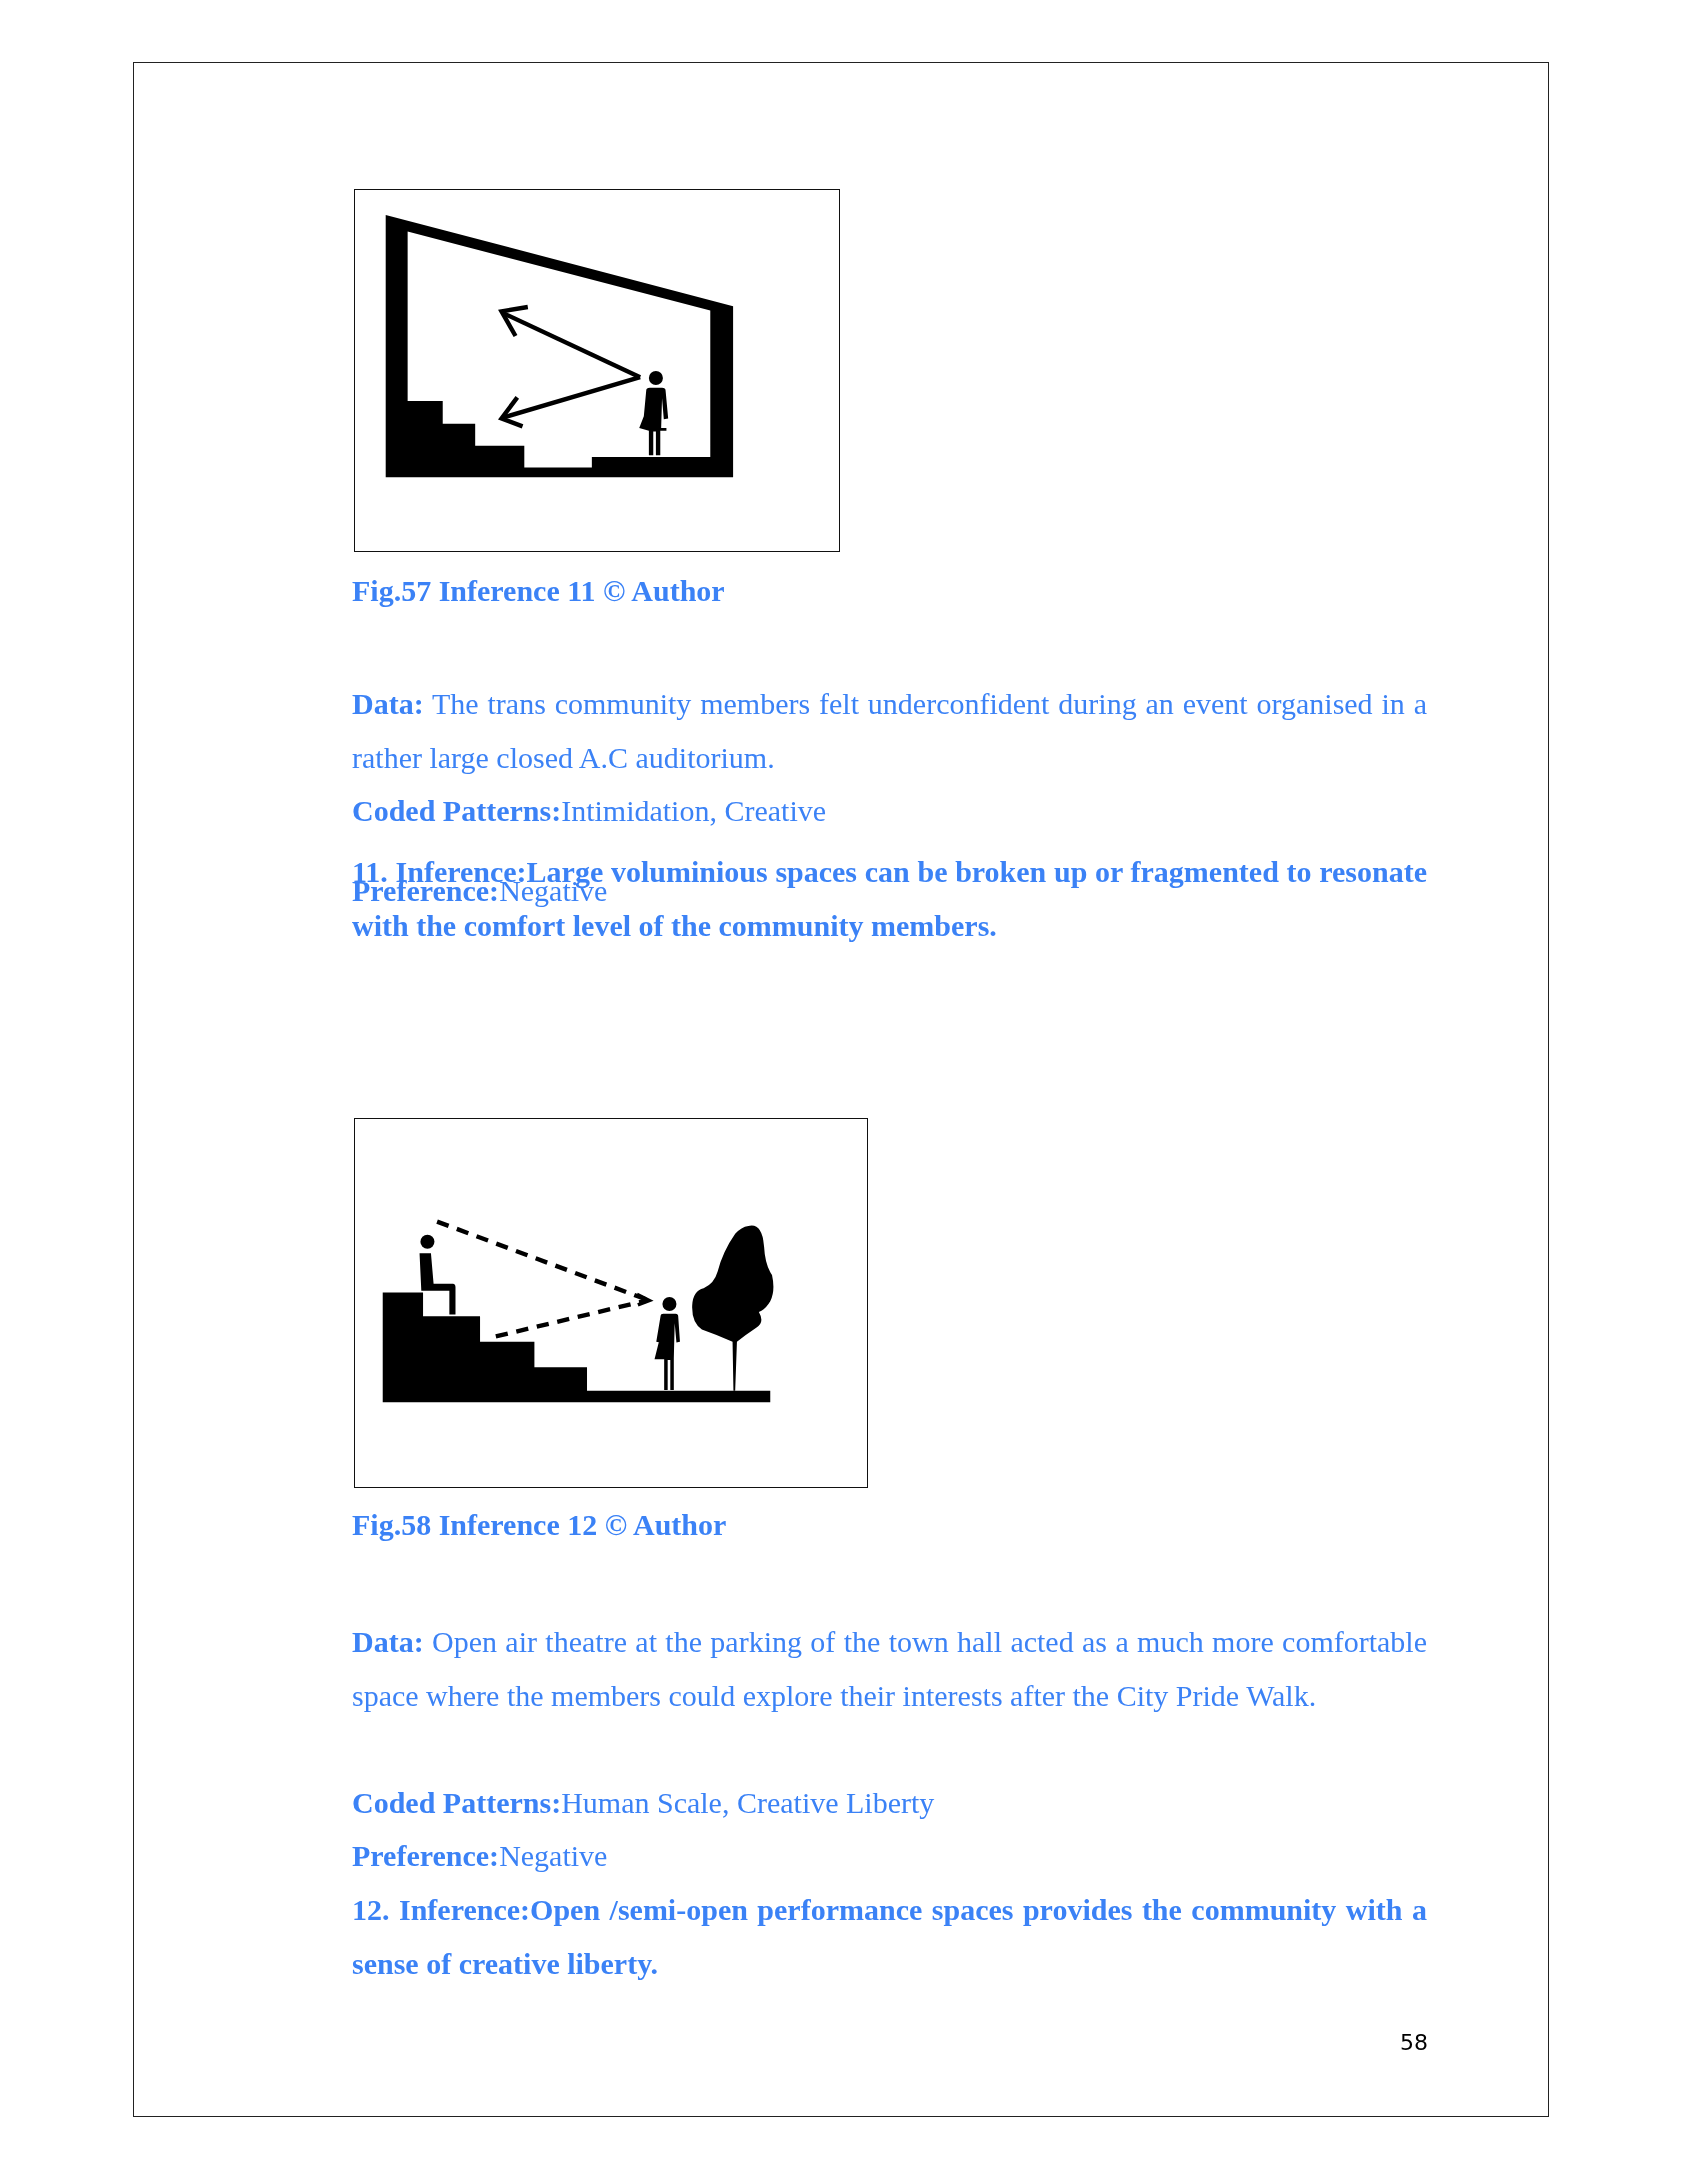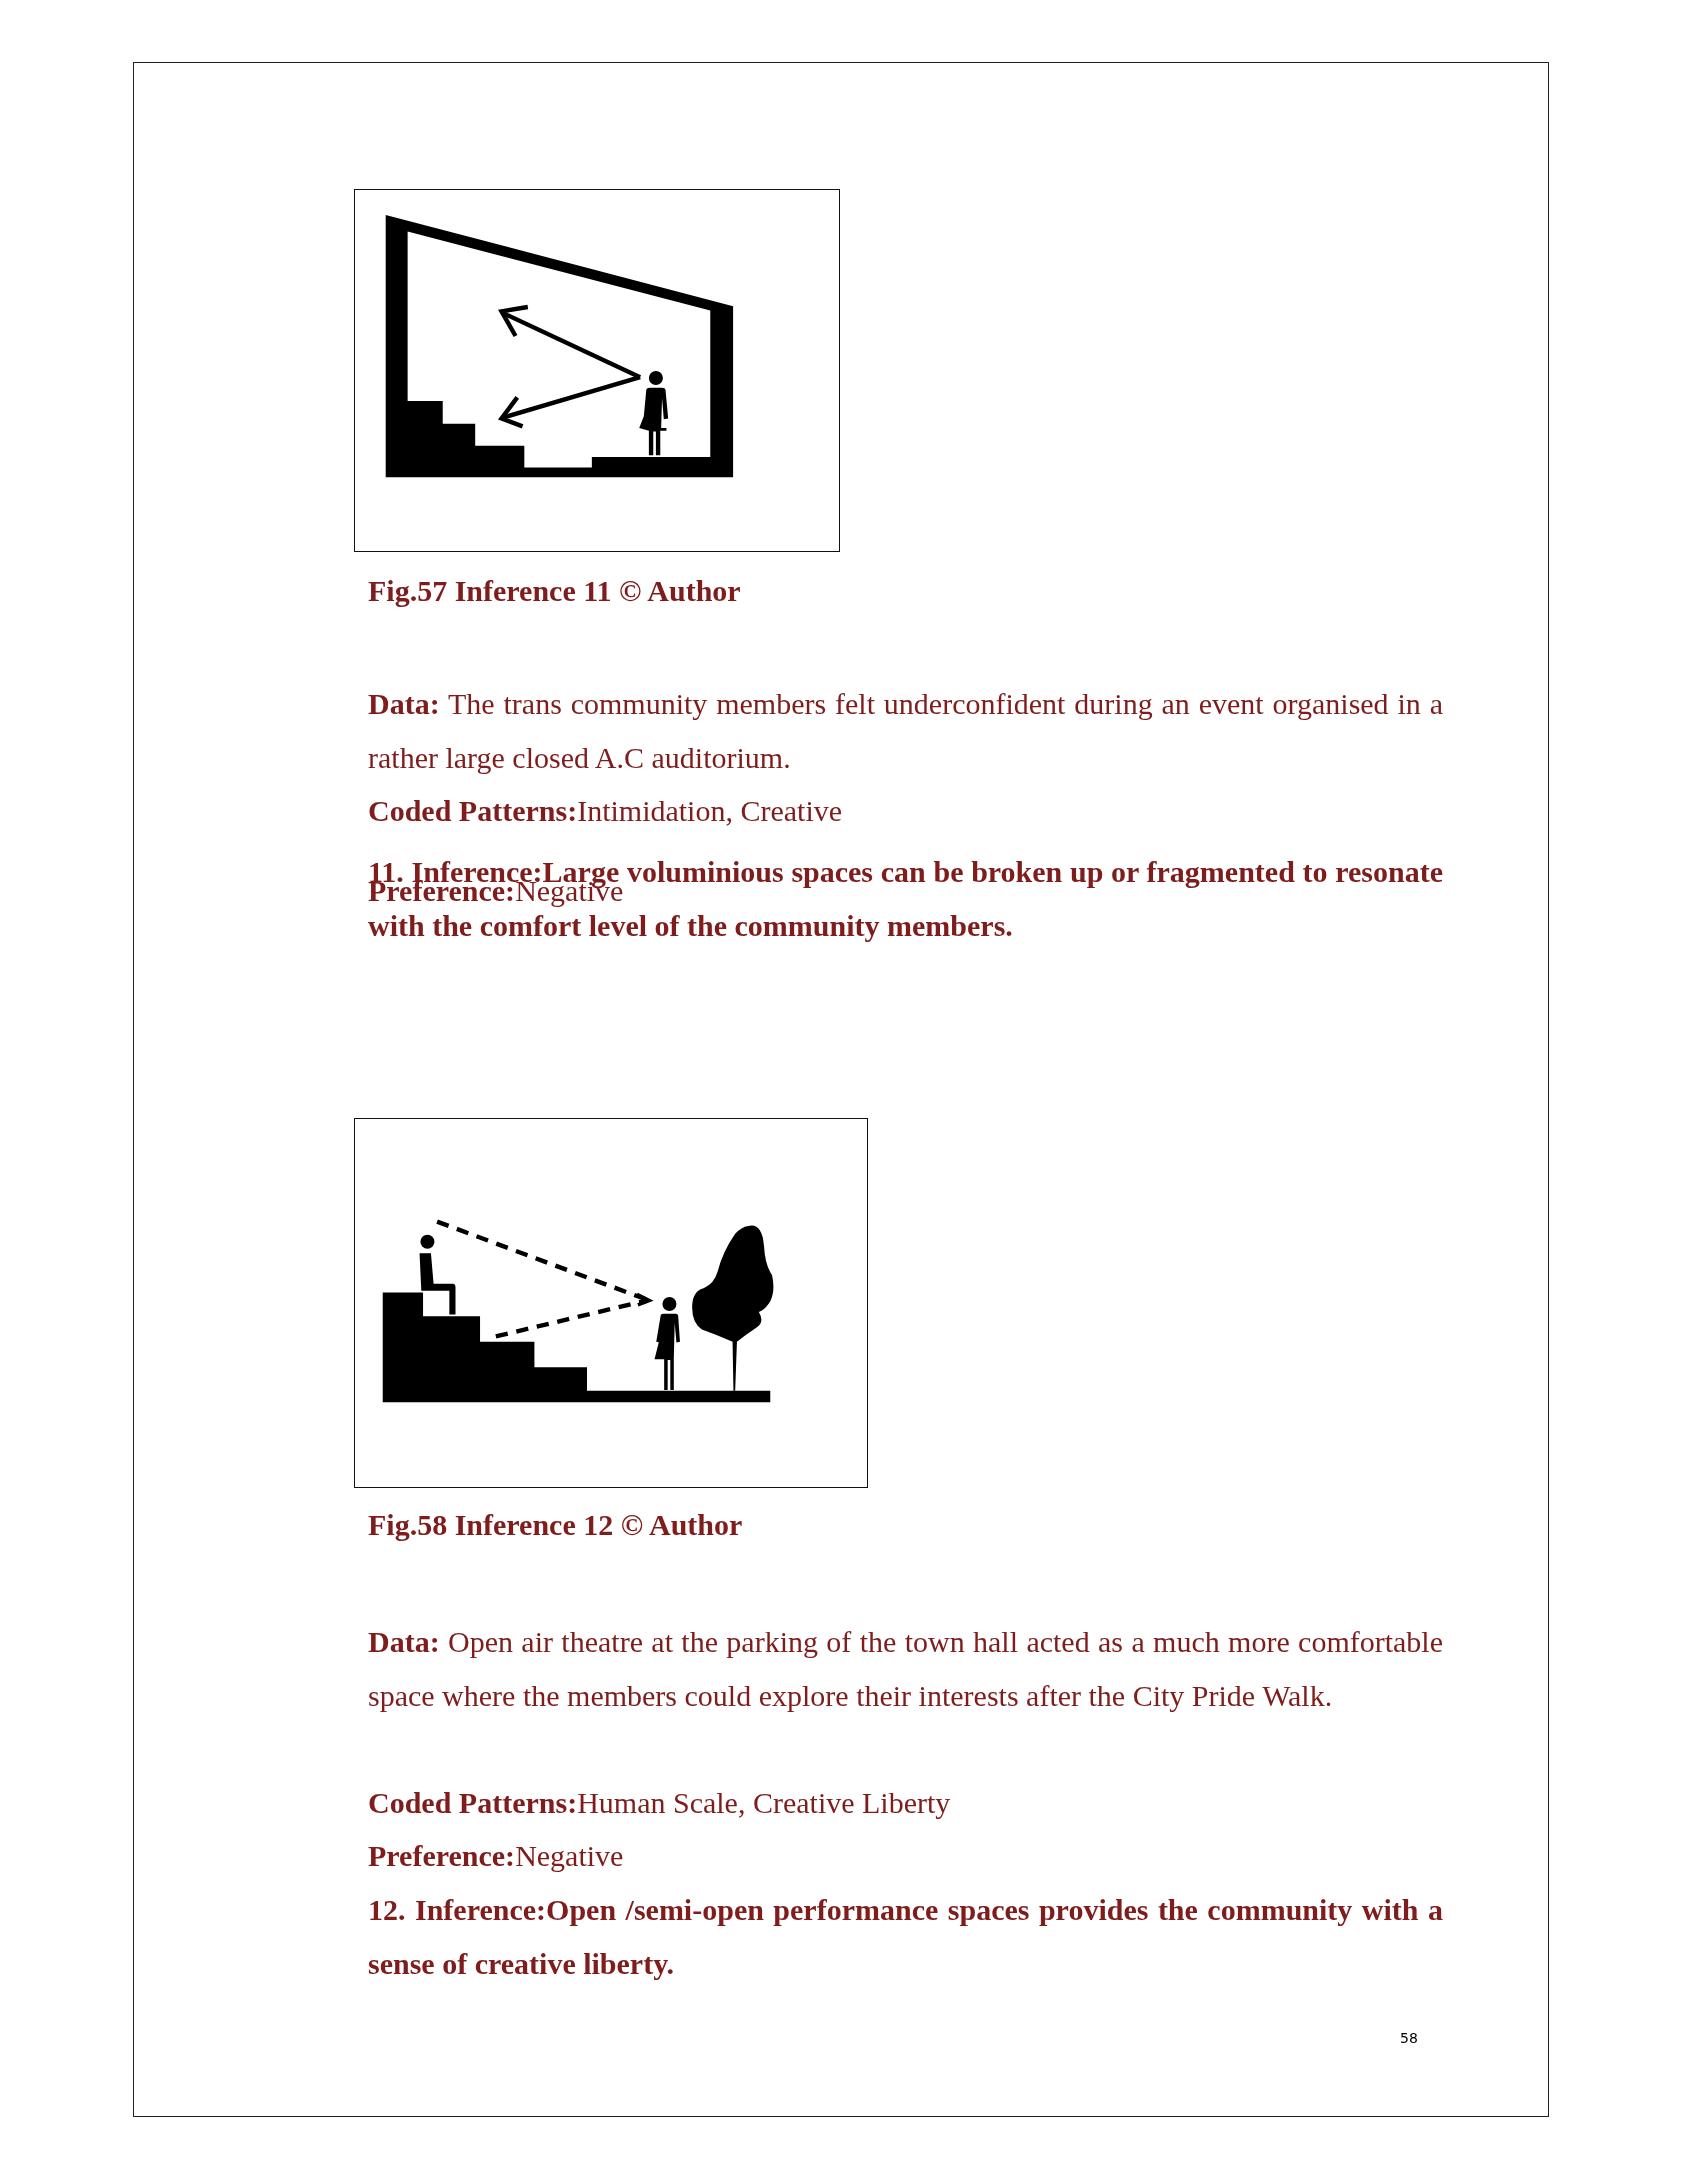--- a/index.html
+++ b/index.html
@@ -8,29 +8,29 @@
     position: absolute; left: 133px; top: 62px; width: 1416px; height: 2055px;
     border: 1.8px solid #222; box-sizing: border-box;
   }
   .figure-box {
     position: absolute; border: 1.8px solid #111; box-sizing: border-box; background: #fff;
   }
   .figure-box svg { position: absolute; left: 0; top: 0; }
   .text {
     position: absolute; left: 352px; width: 1075px;
     font-family: "Liberation Serif", "DejaVu Serif", serif;
-    font-size: 30px; line-height: 54px; color: #7f1d1d; margin-left: 16px;
+    font-size: 30px; line-height: 54px; color: #3b82f6;
   }
   .justify { text-align: justify; text-align-last: left; }
   .bold { font-weight: bold; }
   .caption { font-weight: bold; }
   .page-number {
     position: absolute; left: 1400px; top: 2030px;
     font-family: "DejaVu Sans", "Liberation Sans", sans-serif;
-    font-size: 14px; color: #000;
+    font-size: 22px; color: #000;
   }
 </style>
 </head>
 <body>
 
 <div class="page-border"></div>
 
 <div class="figure-box" style="left:354px; top:189px; width:486px; height:363px;">
   <svg width="486" height="363" viewBox="403 215 554 413">
 

